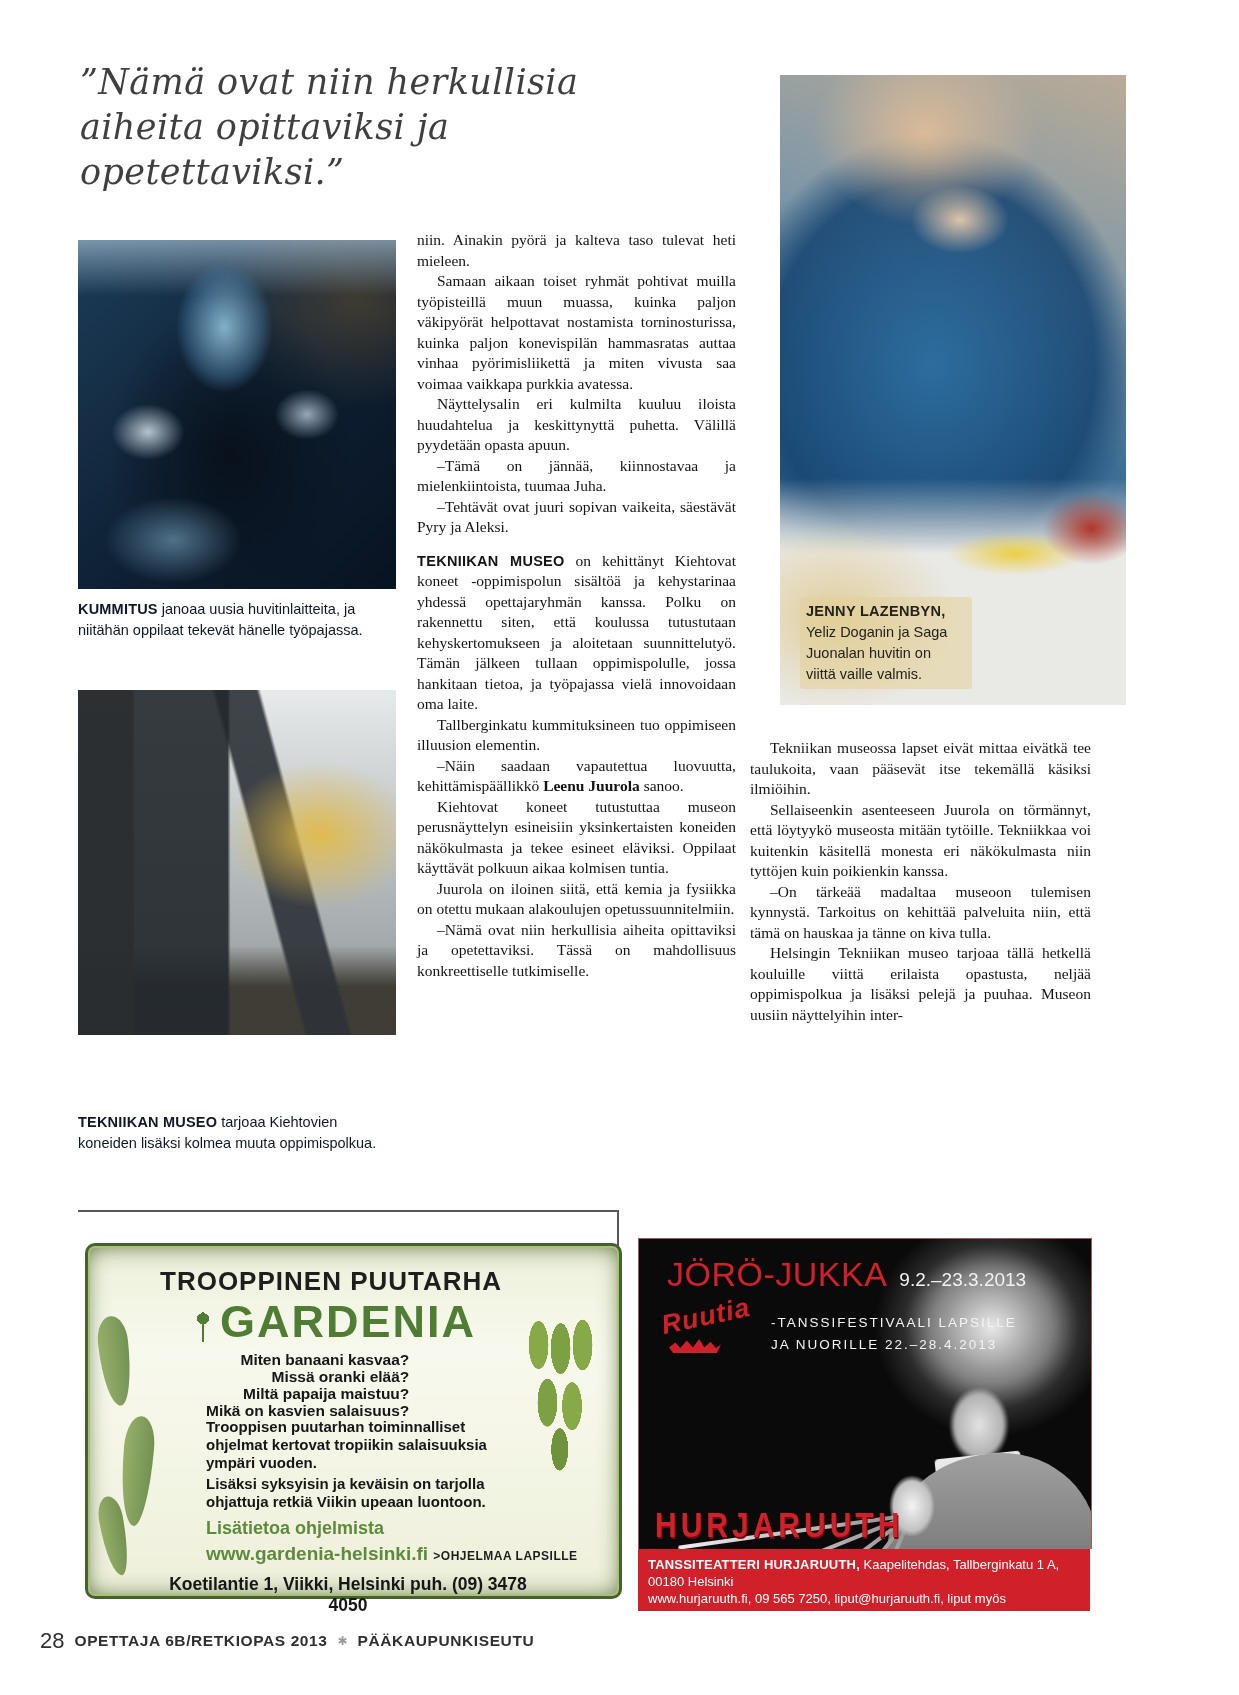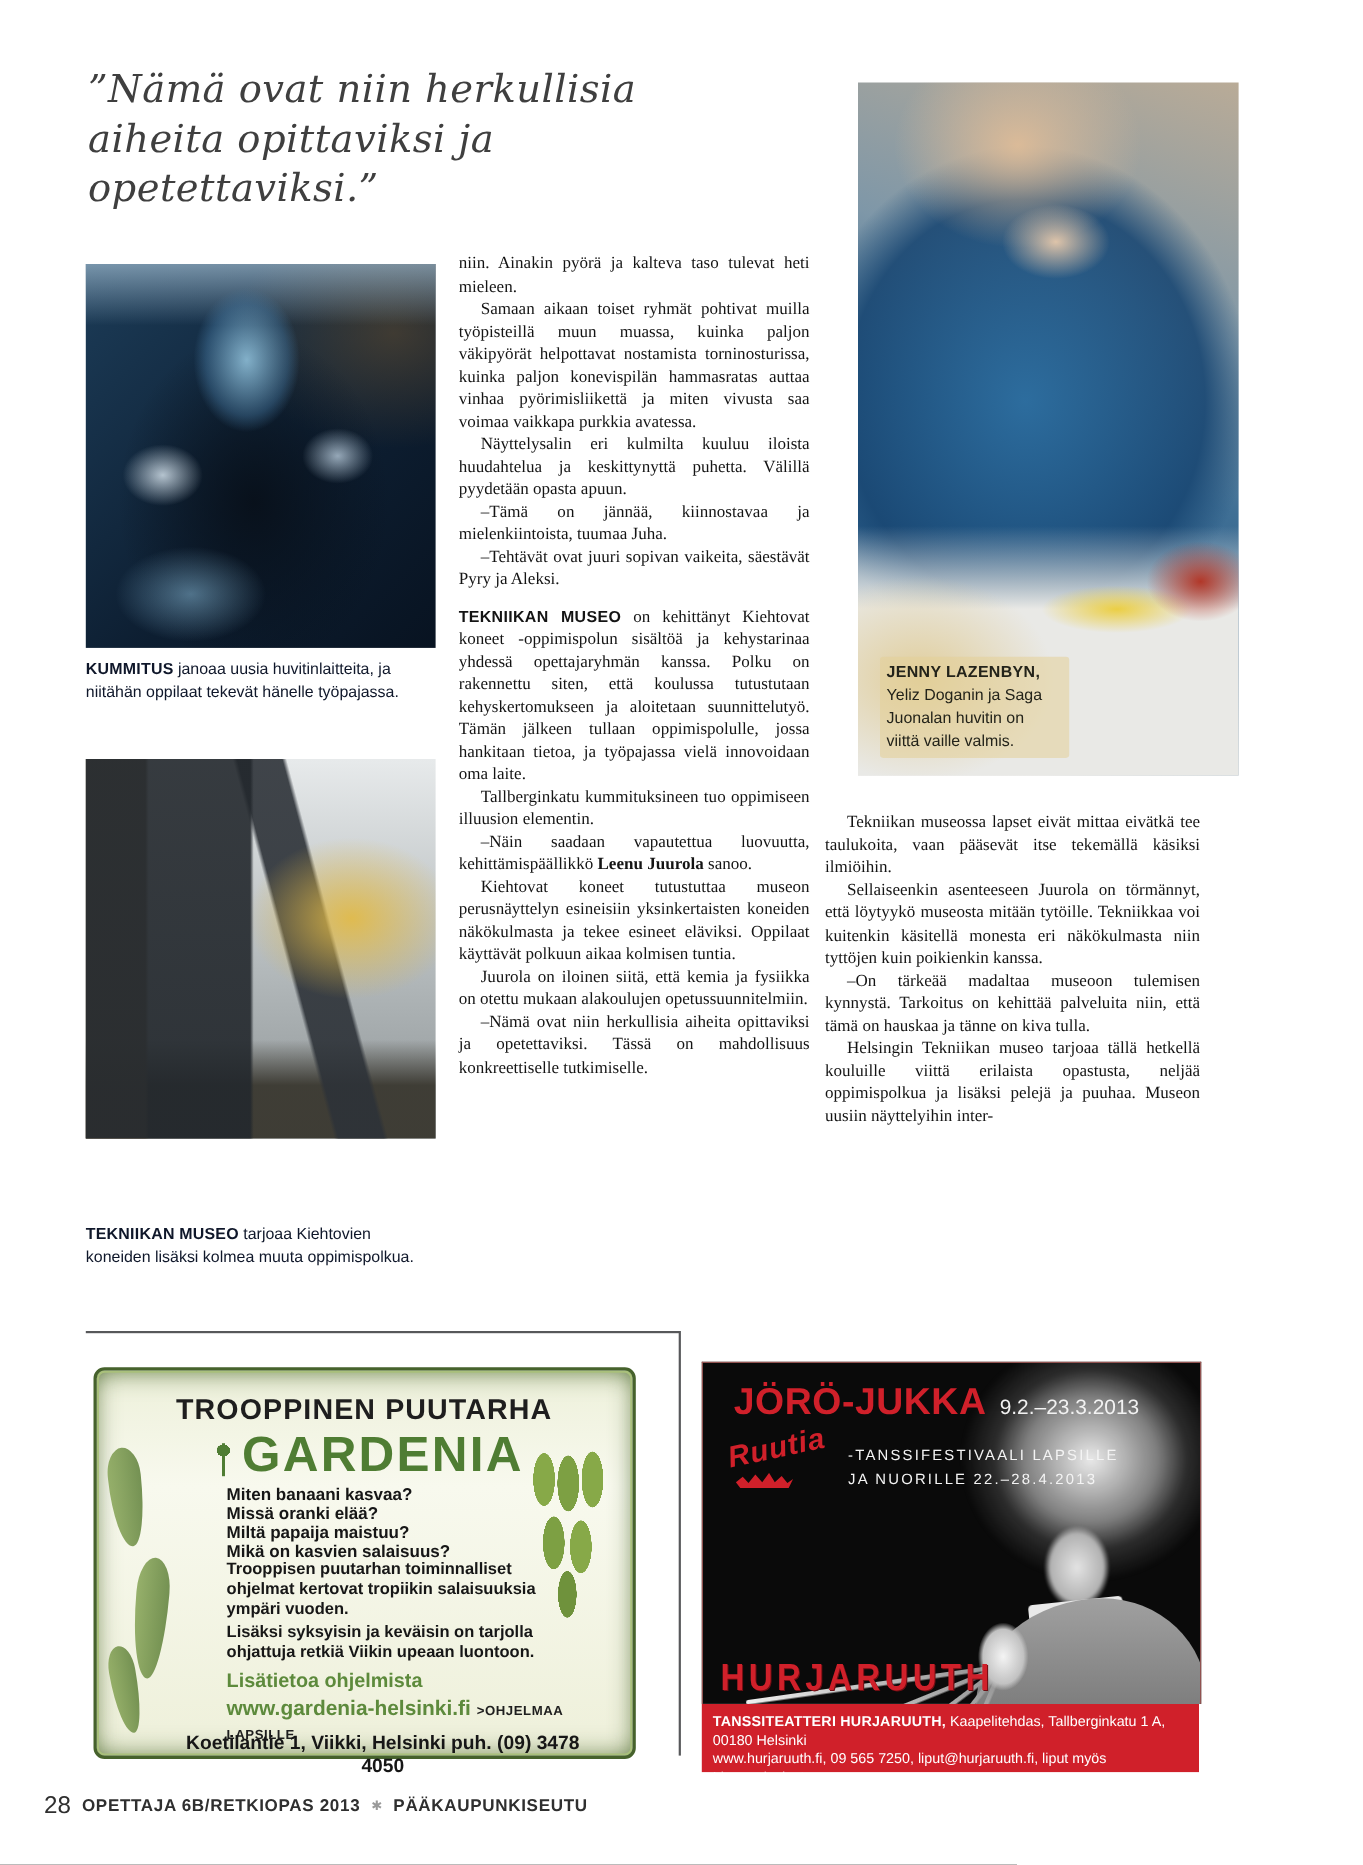--- a/index.html
+++ b/index.html
@@ -64,27 +64,27 @@
   
   .rule-h{position:absolute;left:78px;top:1210px;width:540px;height:2px;background:#57585a;}
   .rule-v{position:absolute;left:617px;top:1210px;width:2px;height:386px;background:#57585a;}
 
   
   .gardenia{position:absolute;left:85px;top:1243px;width:487px;height:350px;
     background:linear-gradient(180deg,#edf0da,#f8f9ee 30%,#eef0da);
     border:3px solid #46622c;border-radius:10px;
     box-shadow:inset 0 0 0 2px #a9c07b, inset 0 16px 20px -12px rgba(70,100,40,.6),
                inset 0 -16px 20px -12px rgba(70,100,40,.5), inset 16px 0 20px -14px rgba(70,100,40,.45),
-               inset -16px 0 20px -14px rgba(70,100,40,.45);}
+               inset -16px 0 20px -14px rgba(70,100,40,.45);padding-left:44px;}
   .g-title{position:absolute;left:72px;top:20px;font-size:26px;font-weight:bold;color:#1e1e1e;letter-spacing:1px;}
   .g-brand{position:absolute;left:132px;top:50px;font-size:45px;font-weight:bold;color:#4f7d33;letter-spacing:2px;}
   .g-tree{position:absolute;left:104px;top:66px;width:22px;height:30px;background:
       radial-gradient(10px 9px at 50% 22%, #4f7d33 60%, rgba(0,0,0,0) 61%),
       linear-gradient(90deg, rgba(0,0,0,0) 45%, #4f7d33 45% 55%, rgba(0,0,0,0) 55%);}
-  .g-questions{position:absolute;left:118px;top:105px;font-size:15.5px;line-height:17px;font-weight:bold;color:#161616;}
+  .g-questions{position:absolute;left:118px;top:105px;font-size:15.5px;line-height:17px;font-weight:bold;color:#161616;text-align:right;}
   .g-body{position:absolute;left:118px;width:300px;font-size:15px;line-height:18px;font-weight:bold;color:#161616;}
   .g-b1{top:172px;} .g-b2{top:229px;}
   .g-info{position:absolute;left:118px;top:272px;font-size:18px;font-weight:bold;color:#5d8a3c;}
   .g-url{position:absolute;left:118px;top:297px;font-size:19px;font-weight:bold;color:#5d8a3c;}
   .g-url .suffix{font-size:12px;color:#1e1e1e;letter-spacing:.5px;}
   .g-address{position:absolute;left:60px;top:328px;width:400px;text-align:center;font-size:17.5px;font-weight:bold;color:#161616;}
   .g-pitcher{position:absolute;left:12px;top:70px;width:30px;height:90px;background:linear-gradient(90deg,#86a455,#5d7f38);
              border-radius:50% 50% 45% 55%/28% 28% 70% 70%;transform:rotate(-6deg);opacity:.85;}
   .g-pitcher2{left:34px;top:170px;height:110px;transform:rotate(5deg);}
   .g-pitcher3{left:14px;top:250px;width:24px;height:80px;transform:rotate(-10deg);}
@@ -107,21 +107,21 @@
     background:radial-gradient(closest-side,#e3e3e3,#b2b2b2 80%,rgba(0,0,0,0));filter:blur(1px);}
   .j-collar{position:absolute;right:70px;top:216px;width:86px;height:16px;background:#e9e9e9;transform:rotate(-6deg);border-radius:4px;filter:blur(.5px);}
   .j-sweater{position:absolute;right:-6px;bottom:-4px;width:210px;height:100px;background:linear-gradient(180deg,#a0a0a0,#7d7d7d);
     border-radius:55% 45% 0 0/100% 90% 0 0;filter:blur(.6px);}
   .j-claws{position:absolute;left:6px;top:66px;width:310px;height:234px;}
   .j-claw{position:absolute;right:44px;bottom:22px;height:4px;border-radius:3px;
     background:linear-gradient(90deg,#efefef,#8d8d8d);transform-origin:100% 50%;filter:blur(.4px);}
   .j-hand{position:absolute;right:20px;bottom:2px;width:46px;height:62px;border-radius:50%;
     background:radial-gradient(closest-side,#f4f4f4,#c2c2c2 80%,rgba(0,0,0,0));filter:blur(.7px);}
   .j-titlerow{position:absolute;left:28px;top:16px;white-space:nowrap;}
-  .j-title{font-size:34px;font-weight:bold;color:#d0202a;letter-spacing:.5px;}
+  .j-title{font-size:34px;font-weight:normal;color:#d0202a;letter-spacing:.5px;}
   .j-dates{font-size:19px;color:#f2f2f2;margin-left:12px;font-family:"Liberation Sans",sans-serif;}
   .j-logo{position:absolute;left:22px;top:62px;font-size:27px;font-weight:bold;font-style:italic;color:#d0202a;
           transform:rotate(-12deg);letter-spacing:1px;}
   .j-burst{position:absolute;left:30px;top:100px;width:52px;height:14px;background:#d0202a;
            clip-path:polygon(0 60%,12% 25%,22% 65%,34% 10%,46% 60%,58% 0,68% 60%,80% 20%,90% 65%,100% 40%,92% 100%,8% 100%);}
   .j-sub{position:absolute;left:132px;color:#f4f4f4;font-size:13.5px;letter-spacing:2px;white-space:nowrap;}
   .j-sub1{top:76px;} .j-sub2{top:98px;}
   .j-brand{position:absolute;left:16px;bottom:6px;font-size:30px;font-weight:bold;color:#d0202a;letter-spacing:4px;
            text-shadow:1px 1px 0 #6e0d12;transform:scaleY(1.15);}
   .joro-bar{width:100%;height:62px;background:#d0202a;box-sizing:border-box;padding:7px 10px;color:#ffffff;

